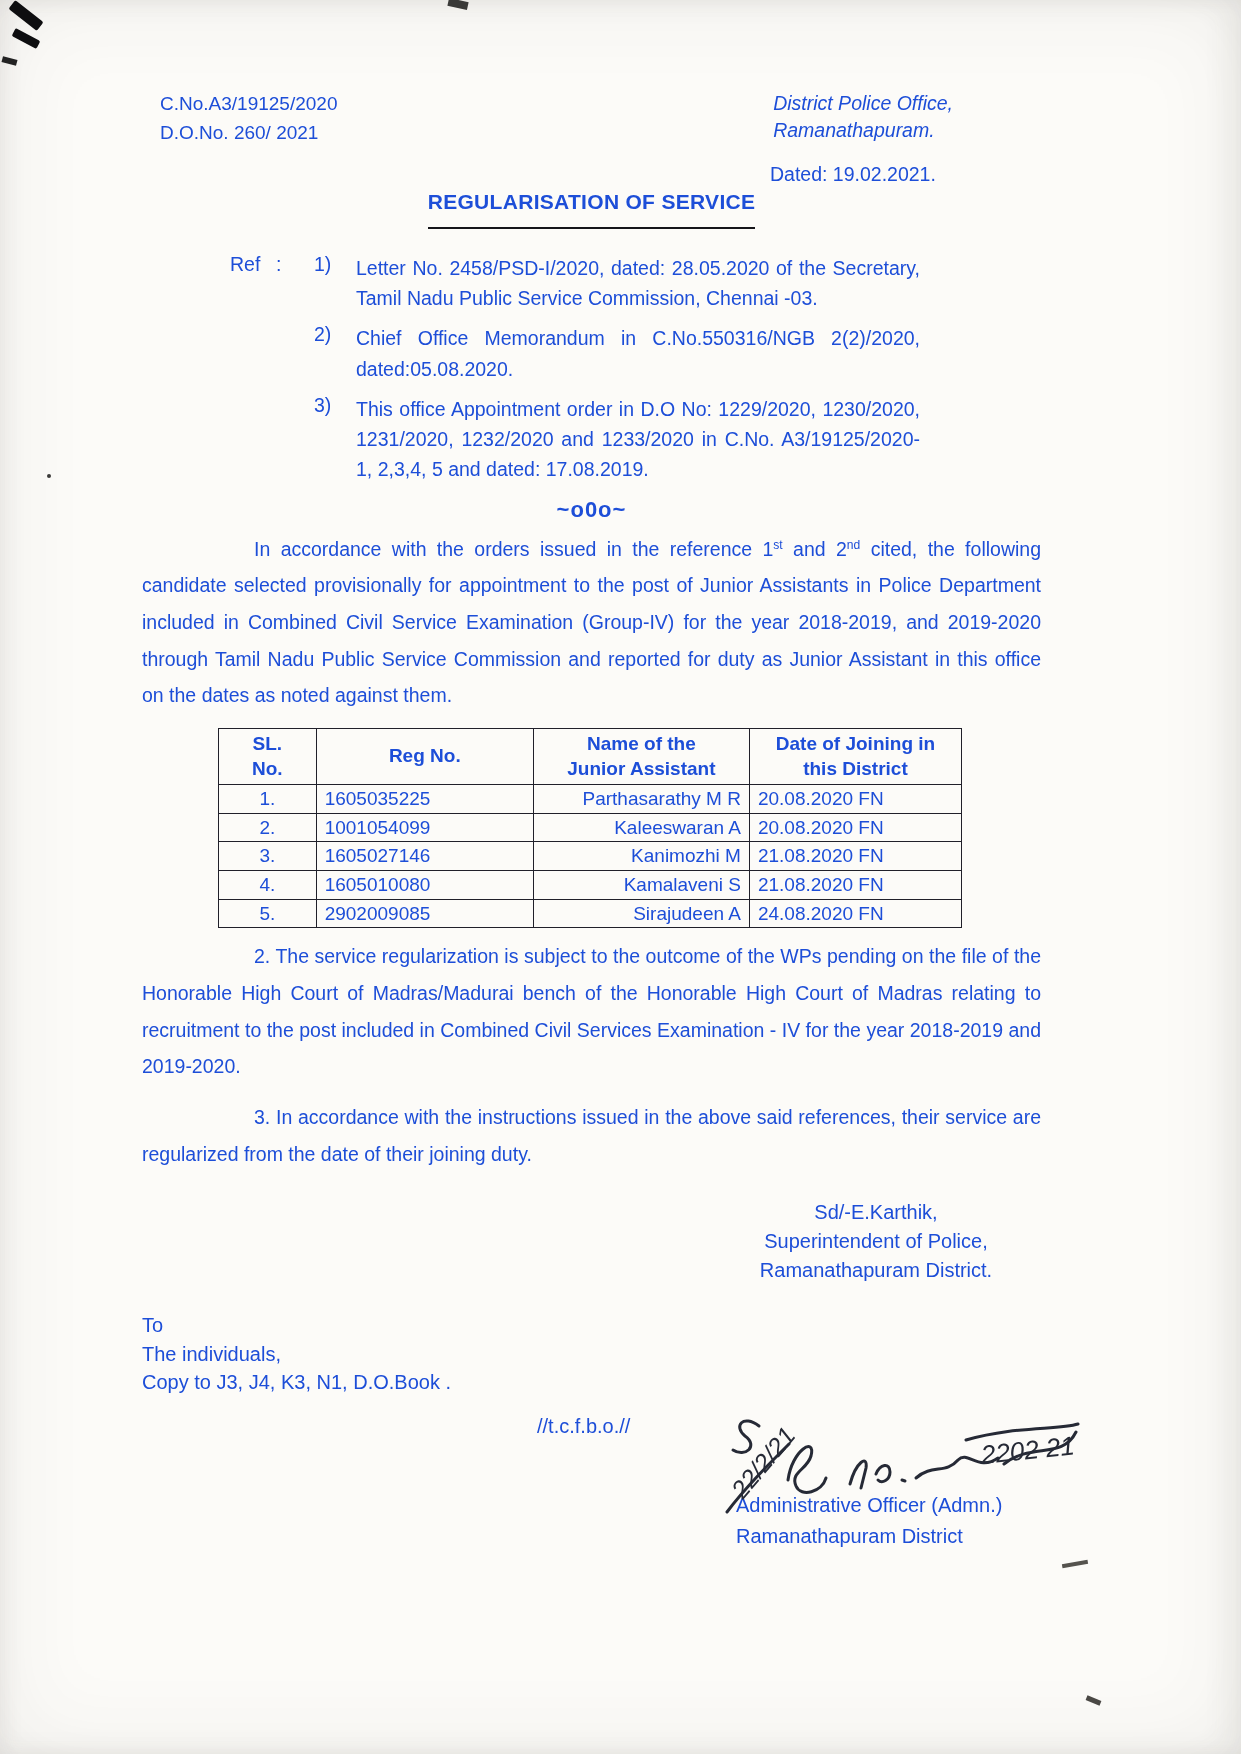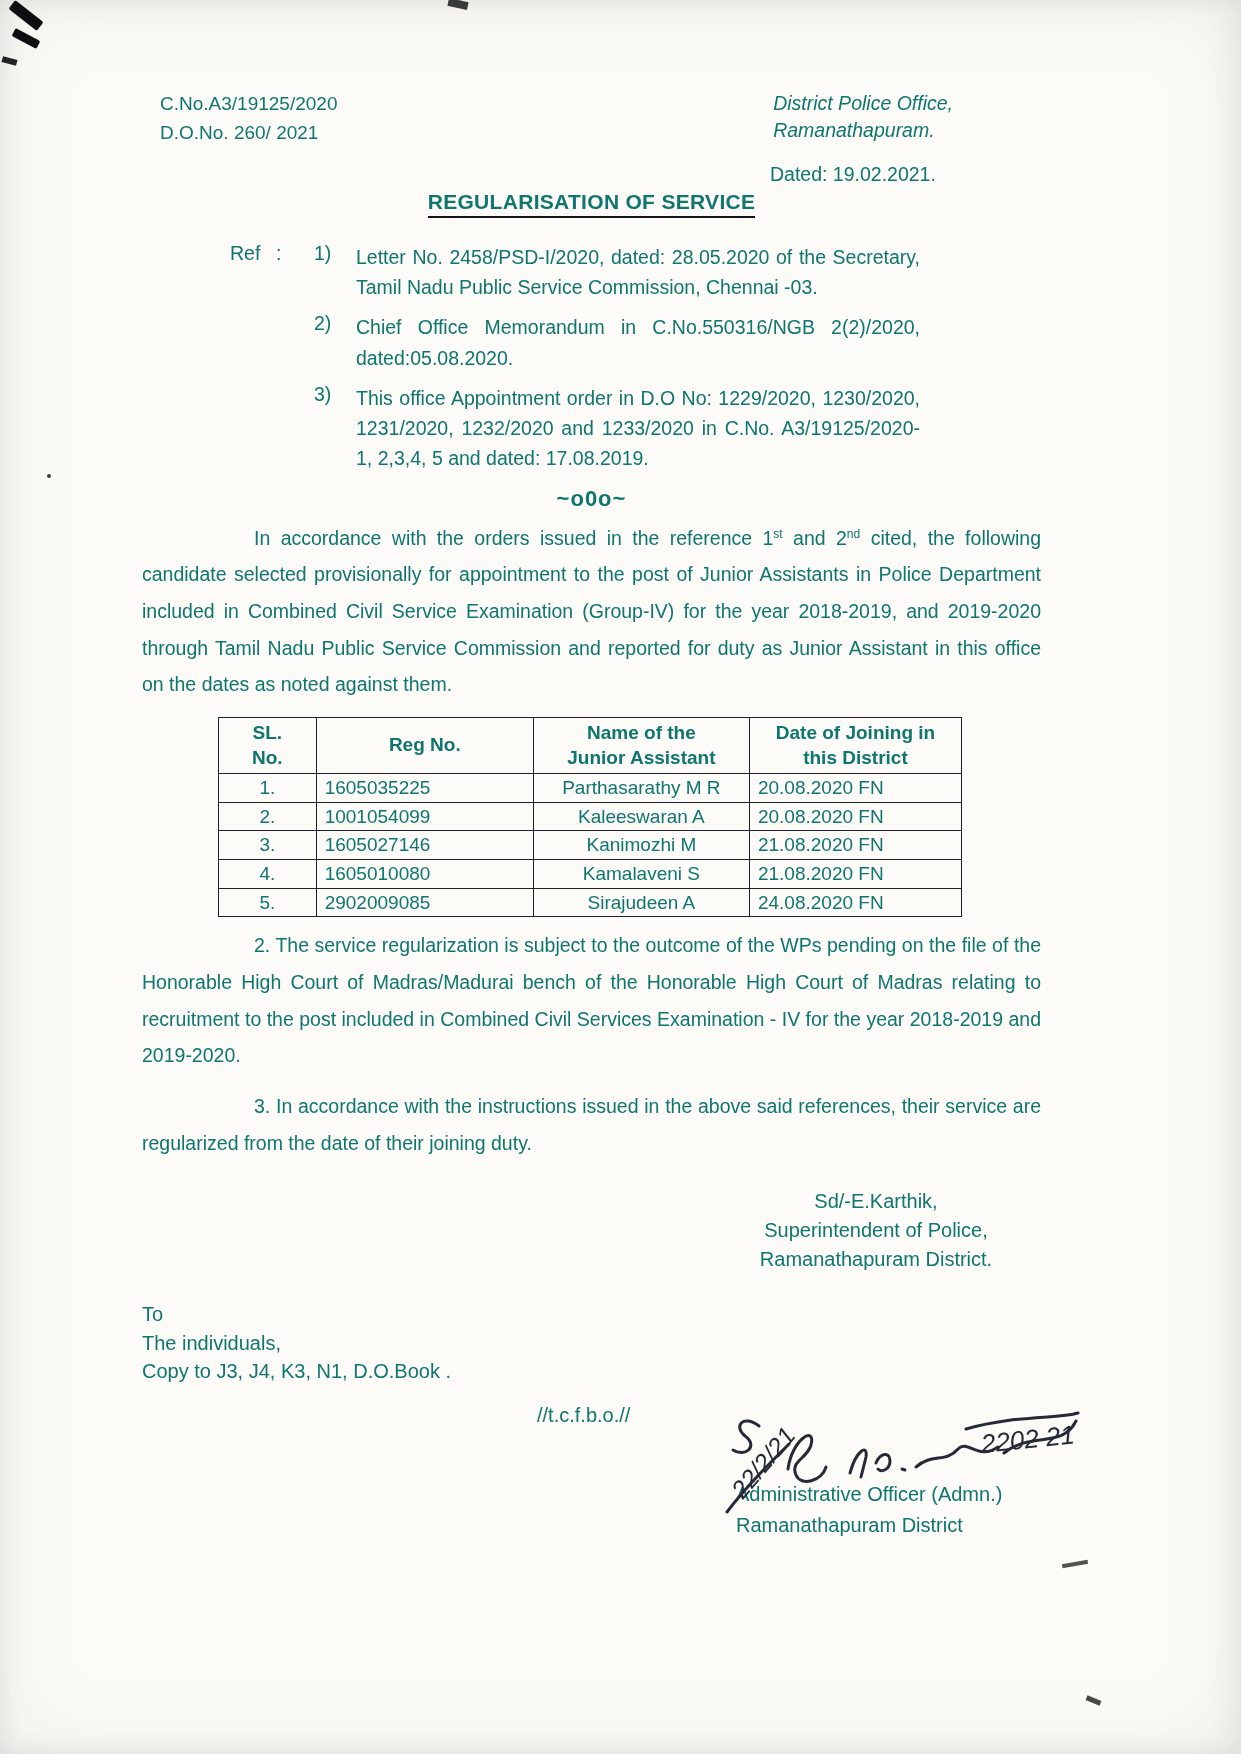--- a/index.html
+++ b/index.html
@@ -2,38 +2,38 @@
 <html><head>
 <meta charset="utf-8">
 <style>
   html,body { margin:0; padding:0; background:#eceae6; }
   .page {
     position:relative;
     width:1241px; height:1754px;
     margin:0 auto;
     background:#fcfbf8;
     font-family:"Liberation Sans", sans-serif;
-    color:#0f766e;
+    color:#1d4ed8;
     overflow:hidden;
     box-shadow: inset 0 0 90px rgba(70,68,60,.08),
                 inset -12px 0 28px rgba(70,68,60,.07),
                 inset 8px 0 18px rgba(70,68,60,.05);
   }
   .content { padding:90px 200px 0 142px; }
 
   
   .hdr-row { display:flex; justify-content:space-between; }
   .doc-nos { margin-left:18px; font-size:19px; line-height:1.5; }
   .office  { font-size:19.5px; line-height:1.4; margin-right:88px;font-style:italic; }
   .dated   { font-size:19.5px; margin:16px 0 4px 628px; }
 
   .title-wrap { text-align:center; margin-top:2px; }
   .title {
     display:inline-block; font-weight:bold; font-size:21px;
-    letter-spacing:.3px; border-bottom:2.5px solid #15151a; padding-bottom:2px;
+    letter-spacing:.3px; border-bottom:2.5px solid #15151a; padding-bottom:13px;
   }
 
   
   .ref { display:flex; margin:24px 0 12px 88px; font-size:19.5px; }
   .ref-label { width:46px; flex:none; }
   .ref-colon { width:38px; flex:none; }
   .ref-items { width:606px; display:flex; flex-direction:column; gap:10px; }
   .ref-item  { display:flex; }
   .ref-marker{ width:42px; flex:none; }
   .ref-text  { flex:1; text-align:justify; line-height:1.55; }
@@ -49,21 +49,21 @@
   
   .doc-table { border-collapse:collapse; margin:14px 0 0 76px; width:744px; font-size:19px; }
   .doc-table th, .doc-table td { border:1.6px solid #20202a; }
   .doc-table th {
     white-space:pre-line; font-weight:bold; text-align:center;
     line-height:1.3; padding:3px 6px;
   }
   .doc-table td { padding:1px 8px; line-height:1.35; }
   .col-sl   { width:92px;  text-align:center; }
   .col-reg  { width:220px; text-align:left; }
-  .col-name { width:216px; text-align:center; }
+  .col-name { width:216px; text-align:right; }
   .col-date { width:216px; text-align:left; }
 
   .sig-block { margin:26px 0 0 606px; width:256px; text-align:center; font-size:20px; line-height:1.45; }
 
   .footer { margin-top:26px; font-size:20px; line-height:1.42; }
   .tcfbo  { margin:18px 0 0 395px; font-size:20px; }
 
   .admin-block { position:relative; margin:52px 0 0 594px; width:330px; font-size:20px; line-height:1.55; }
   .sign-svg { position:absolute; left:34px; top:-70px; }
   .sign-svg path { fill:none; stroke:#262a36; stroke-width:3; stroke-linecap:round; }

